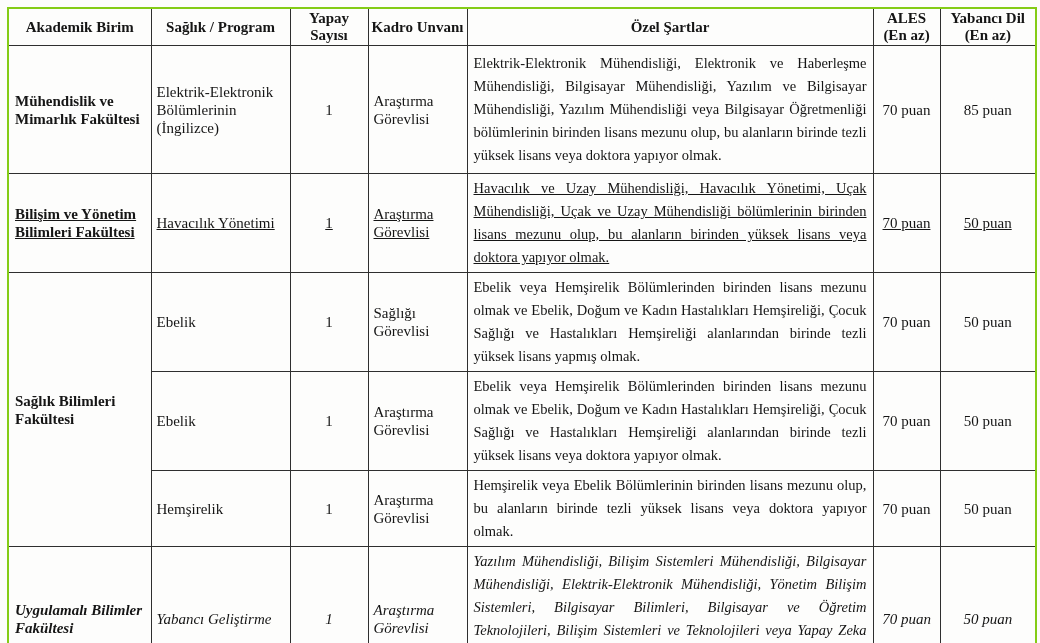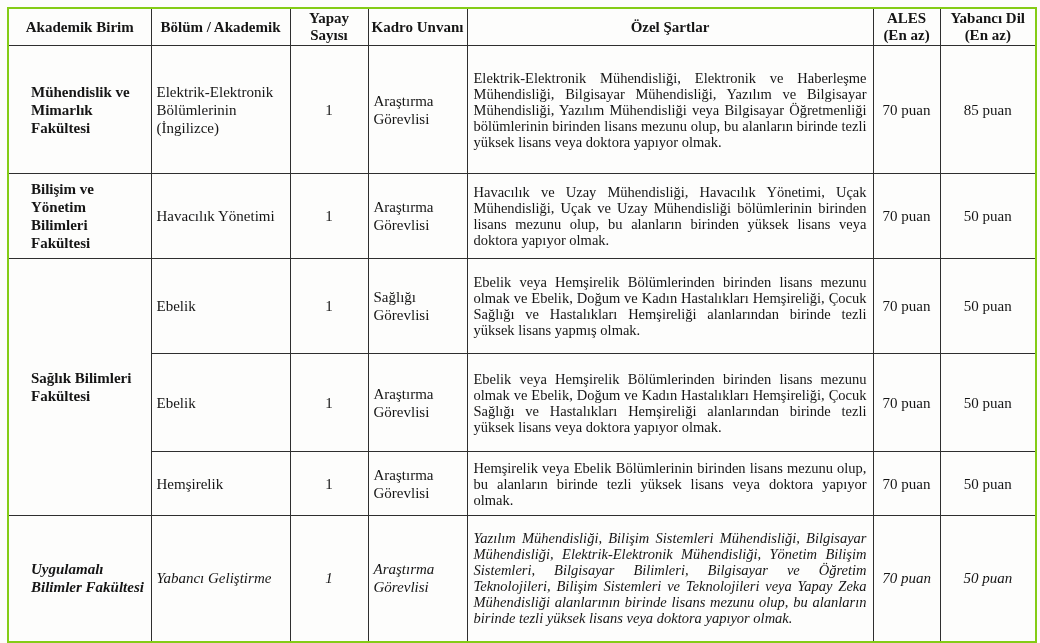--- a/index.html
+++ b/index.html
@@ -40,34 +40,34 @@
     padding: 1px 2px;
     height: 34px;
   }
   td {
     font-size: 15px;
     line-height: 18px;
     padding: 2px 5px;
   }
   td.cell-faculty {
     font-weight: bold;
-    padding-left: 22px;
+    padding-left: 6px;
   }
   td.cell-center {
     text-align: center;
   }
   td.cell-conditions {
     font-size: 14.5px;
-    line-height: 16px;
+    line-height: 23px;
     text-align: justify;
     padding: 3px 6px;
   }
   
   tr.r1 > td { height: 128px; }
-  tr.r2 > td { height: 85px; }
+  tr.r2 > td { height: 85px; text-decoration: underline; }
   tr.r3 > td { height: 95px; }
   tr.r4 > td { height: 98px; }
   tr.r5 > td { height: 64px; }
   tr.r6 > td { height: 126px; font-style: italic; }
 </style>
 </head>
 <body>
 
 <div class="page">
   <table class="doc-table">
@@ -76,21 +76,21 @@
       <col style="width:139px">
       <col style="width:78px">
       <col style="width:99px">
       <col style="width:406px">
       <col style="width:67px">
       <col style="width:96px">
     </colgroup>
     <thead>
       <tr>
         <th>Akademik Birim</th>
-        <th>Bölüm / Akademik</th>
+        <th>Sağlık / Program</th>
         <th>Yapay Sayısı</th>
         <th>Kadro Unvanı</th>
         <th>Özel Şartlar</th>
         <th>ALES (En az)</th>
         <th>Yabancı Dil (En az)</th>
       </tr>
     </thead>
     <tbody>
       <tr class="r1">
         <td class="cell-faculty">Mühendislik ve Mimarlık Fakültesi</td>

